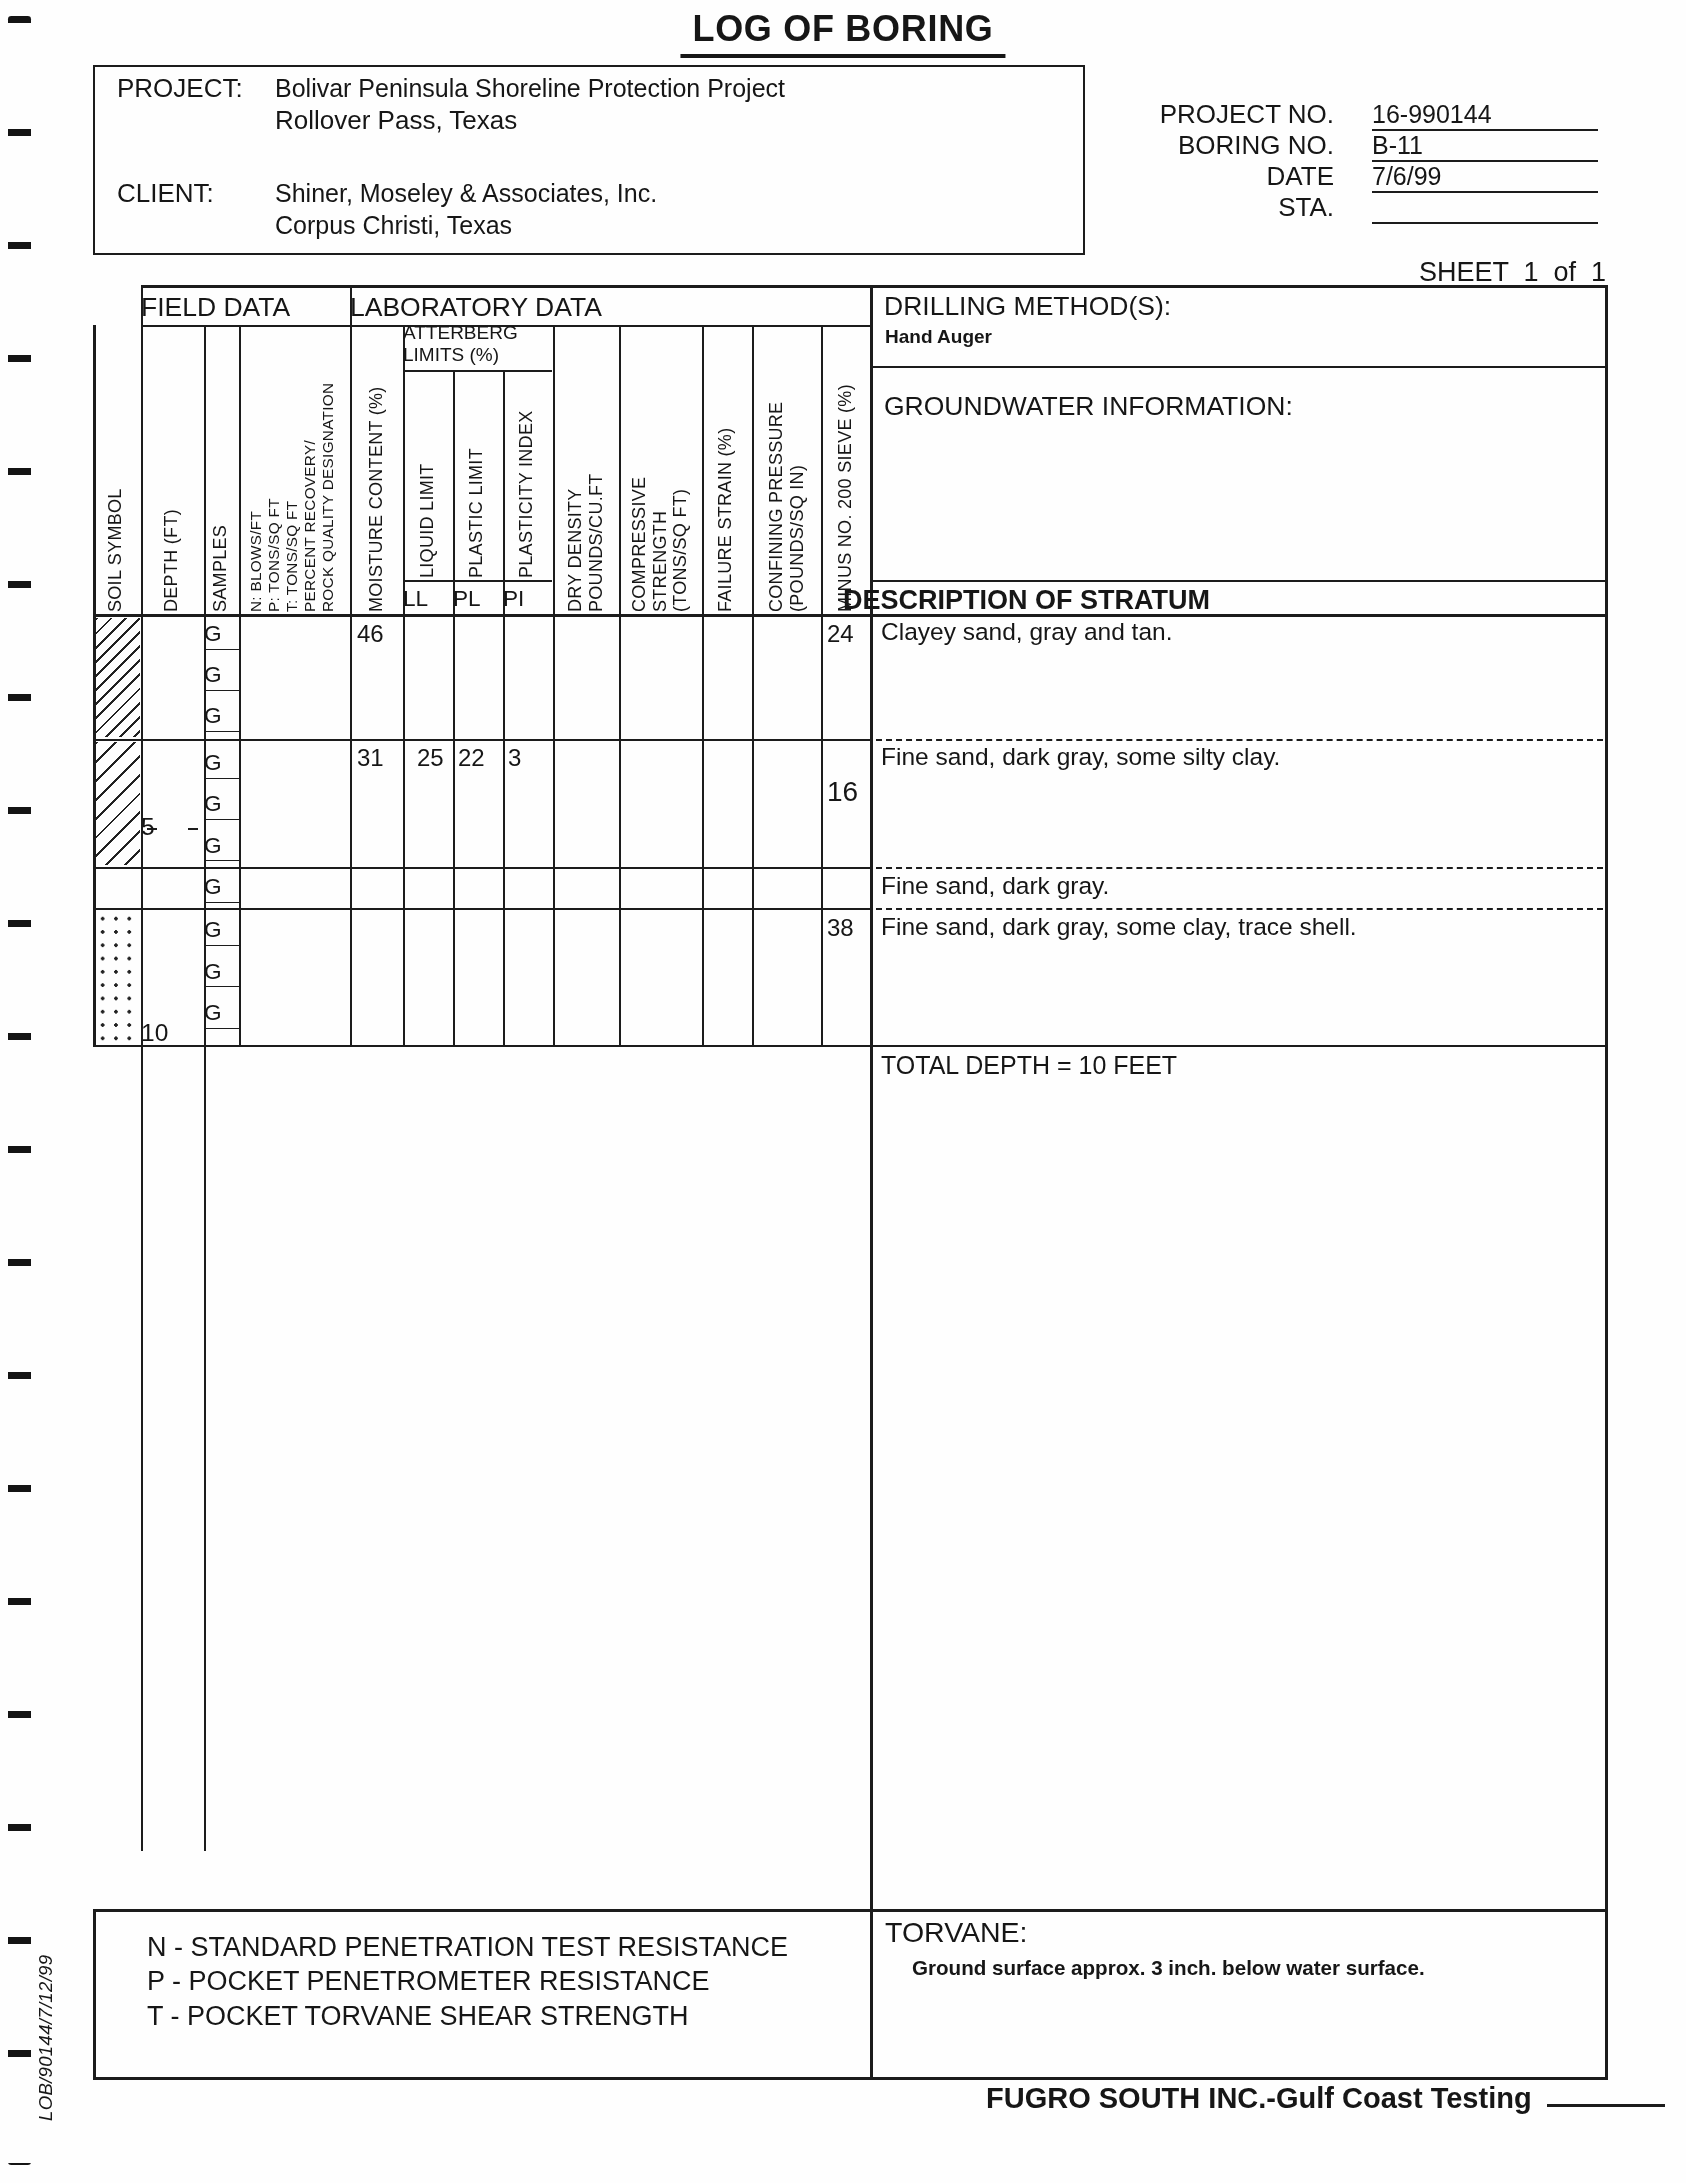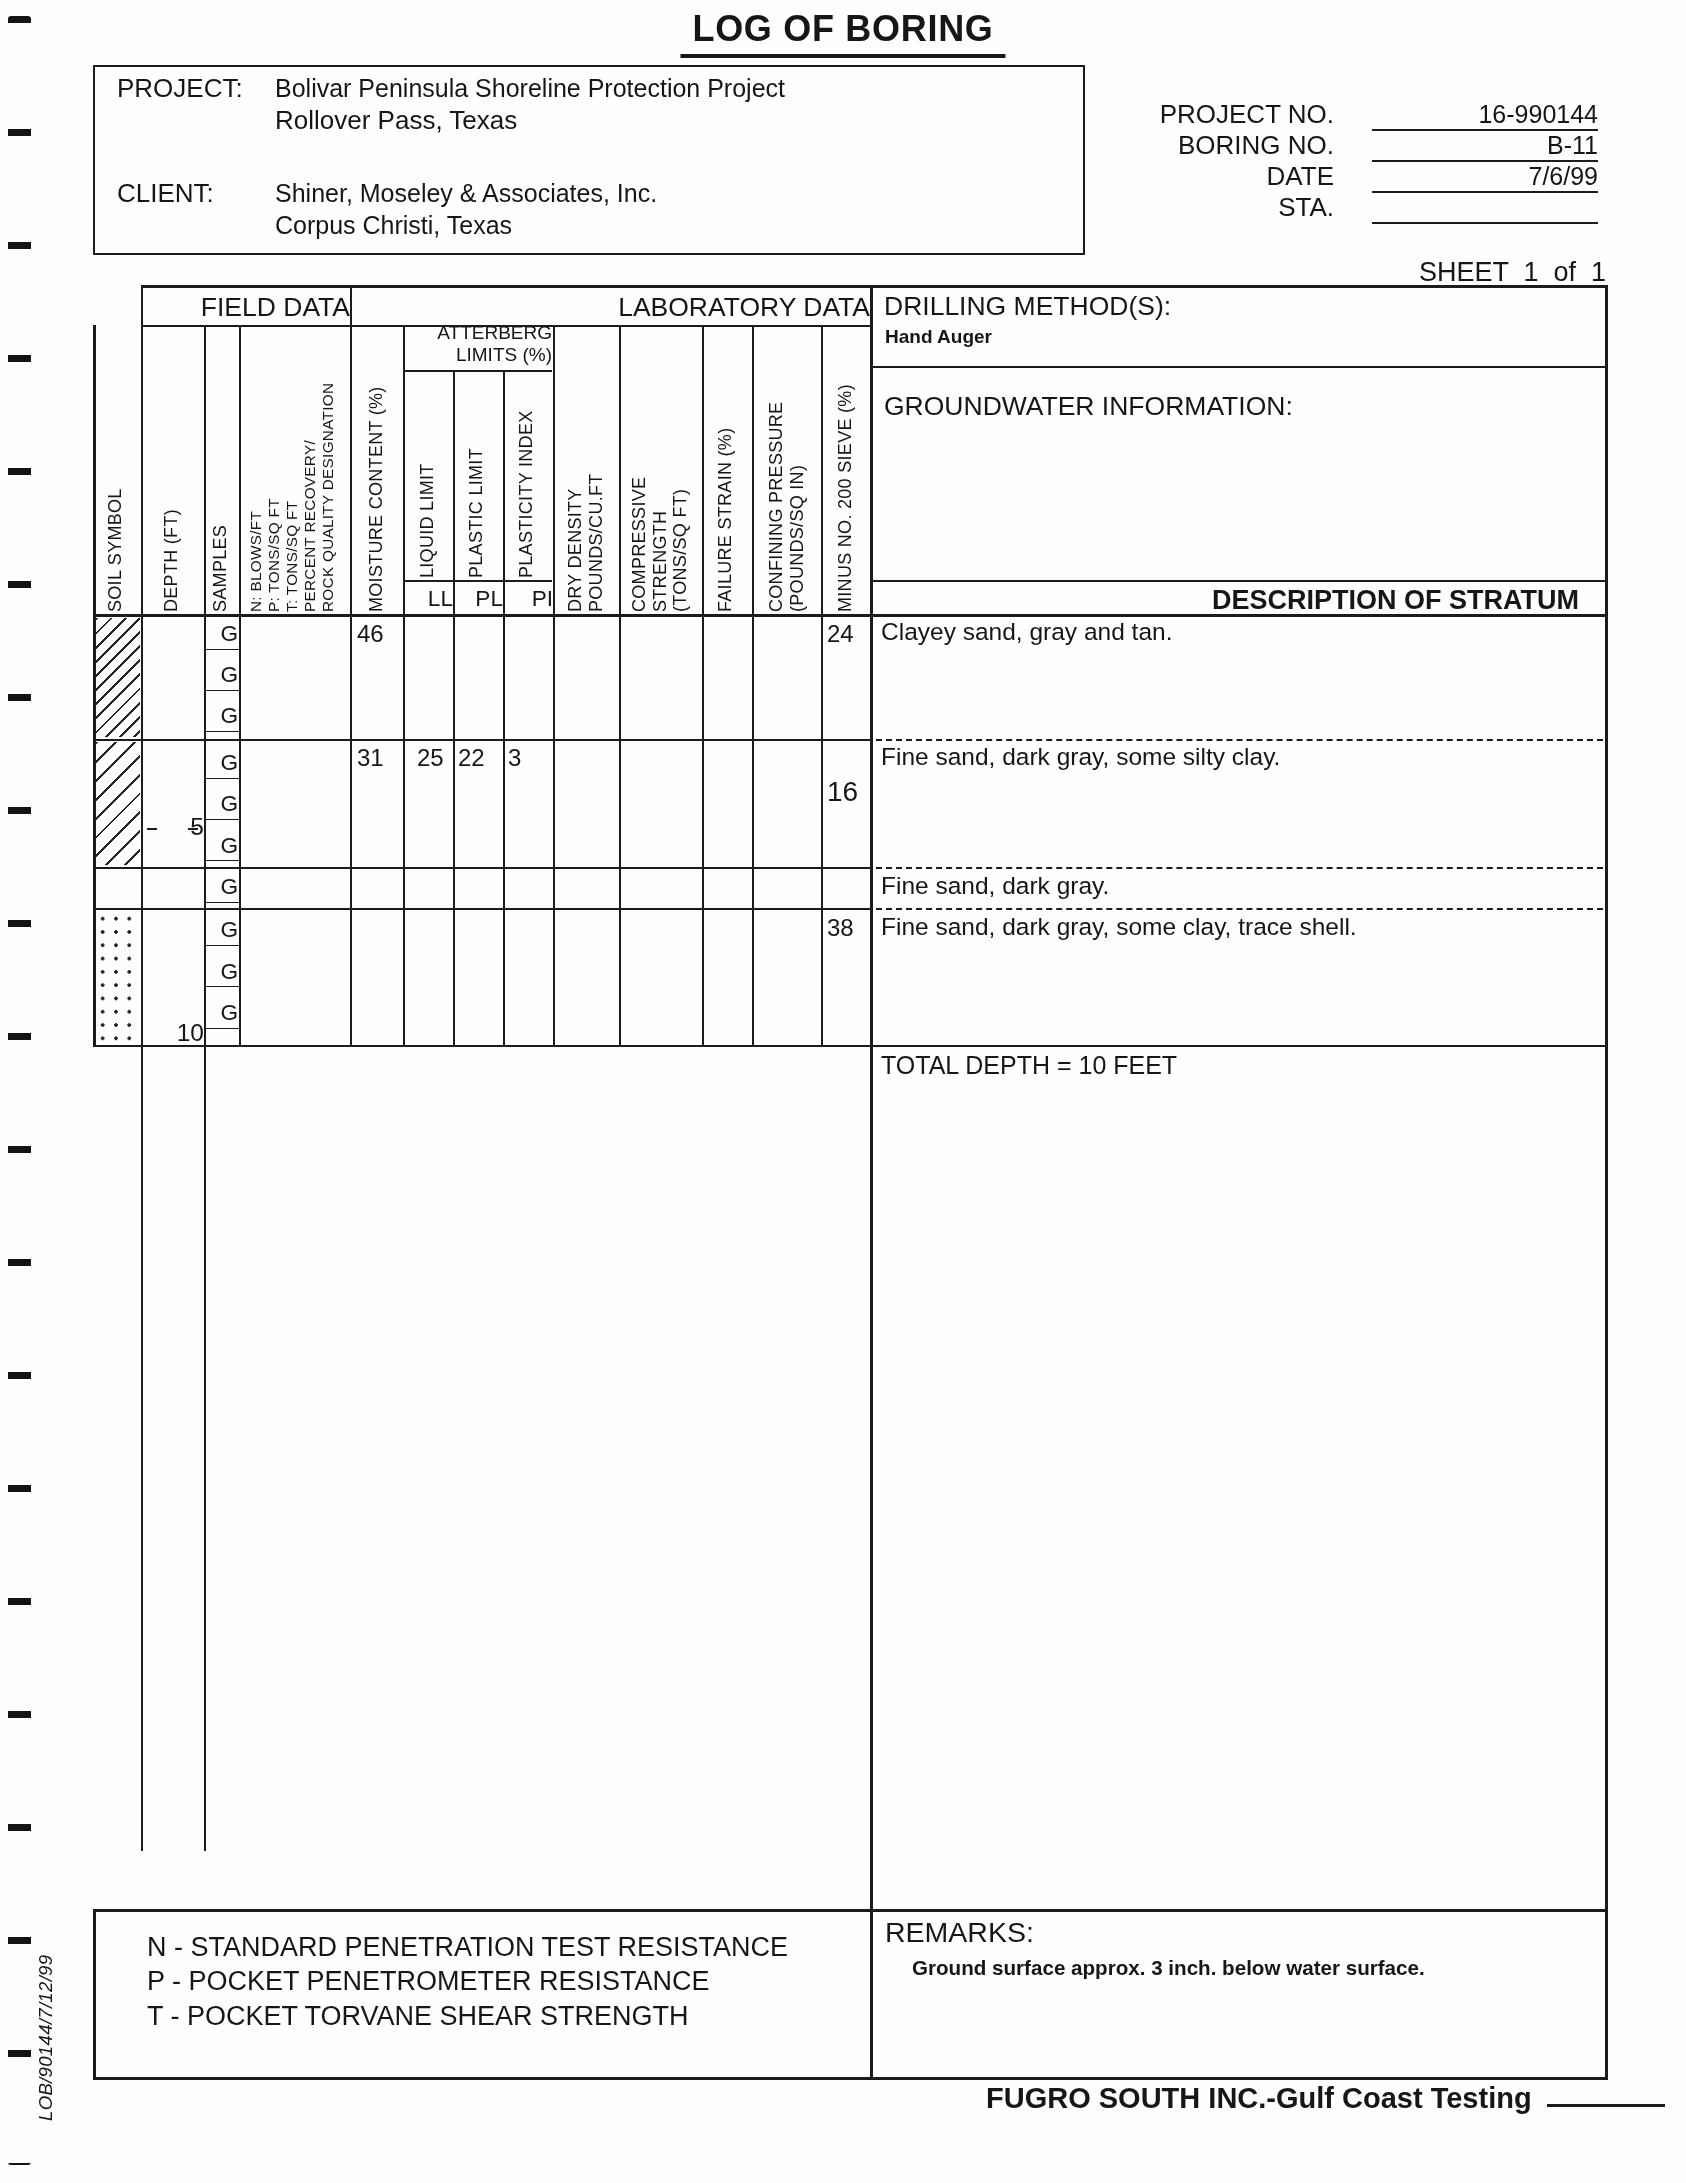--- a/index.html
+++ b/index.html
@@ -13,21 +13,21 @@
   .pre { white-space:pre-line; }
   .hl { position:absolute; background:#1c1c1c; height:2px; }
   .vl { position:absolute; background:#1c1c1c; width:2px; }
   .dash { position:absolute; border-top:2px dashed #1c1c1c; height:0; }
   .box { position:absolute; border:2.7px solid #1c1c1c; }
   .vtext {
     position:absolute; writing-mode:vertical-rl; transform:rotate(180deg);
     font-size:18px; line-height:20.6px; letter-spacing:0.3px; white-space:pre-line;
   }
   .vsmall { font-size:15.3px; line-height:18px; }
-  .ctr { text-align:right; }
+  .ctr { text-align:left; }
   .rt { text-align:right; }
   .b { font-weight:bold; }
   .hatch1 { position:absolute; background-image:repeating-linear-gradient(135deg,#222 0 2px,transparent 2px 10px); }
   .hatch2 { position:absolute; background-image:repeating-linear-gradient(135deg,#222 0 2px,transparent 2px 13.3px); }
   .dots { position:absolute; background-image:radial-gradient(#222 1.6px, transparent 1.9px); background-size:13.3px 13.3px; }
   .title {
     position:absolute; left:50%; top:8px; transform:translateX(-50%);
     font-size:36px; font-weight:bold; letter-spacing:0.7px;
     border-bottom:4px solid #161616; padding:0 12px 4px 12px;
   }
@@ -190,21 +190,21 @@
   <div class="t" style="left:881px;top:618px;font-size:24.5px;">Clayey sand, gray and tan.</div>
   <div class="t" style="left:881px;top:743px;font-size:24.5px;">Fine sand, dark gray, some silty clay.</div>
   <div class="t" style="left:881px;top:872px;font-size:24.5px;">Fine sand, dark gray.</div>
   <div class="t" style="left:881px;top:913px;font-size:24.5px;">Fine sand, dark gray, some clay, trace shell.</div>
   <div class="t" style="left:881px;top:1051px;font-size:25px;">TOTAL DEPTH = 10 FEET</div>
 
   <div class="t" style="left:147px;top:1966px;font-size:27px;">P - POCKET PENETROMETER RESISTANCE</div>
   <div class="t" style="left:147px;top:1932px;font-size:27px;">N - STANDARD PENETRATION TEST RESISTANCE</div>
   <div class="t" style="left:147px;top:2001px;font-size:27px;">T - POCKET TORVANE SHEAR STRENGTH</div>
 
-  <div class="t" style="left:885px;top:1916px;font-size:28.5px;">REMARKS:</div>
+  <div class="t" style="left:885px;top:1916px;font-size:28.5px;">TORVANE:</div>
   <div class="t b" style="left:912px;top:1956px;font-size:20.6px;">Ground surface approx. 3 inch. below water surface.</div>
 
   <div class="t b" style="left:986px;top:2082px;font-size:29px;">FUGRO SOUTH INC.-Gulf Coast Testing</div>
   <div class="hl" style="left:1547px;top:2104px;width:118px;height:2.7px;"></div>
   <div class="vtext" style="left:36px;top:1929px;width:24px;height:192px;font-size:18.6px;font-style:italic;">LOB/90144/7/12/99</div>
 
 </div>
 
 
 </body></html>

